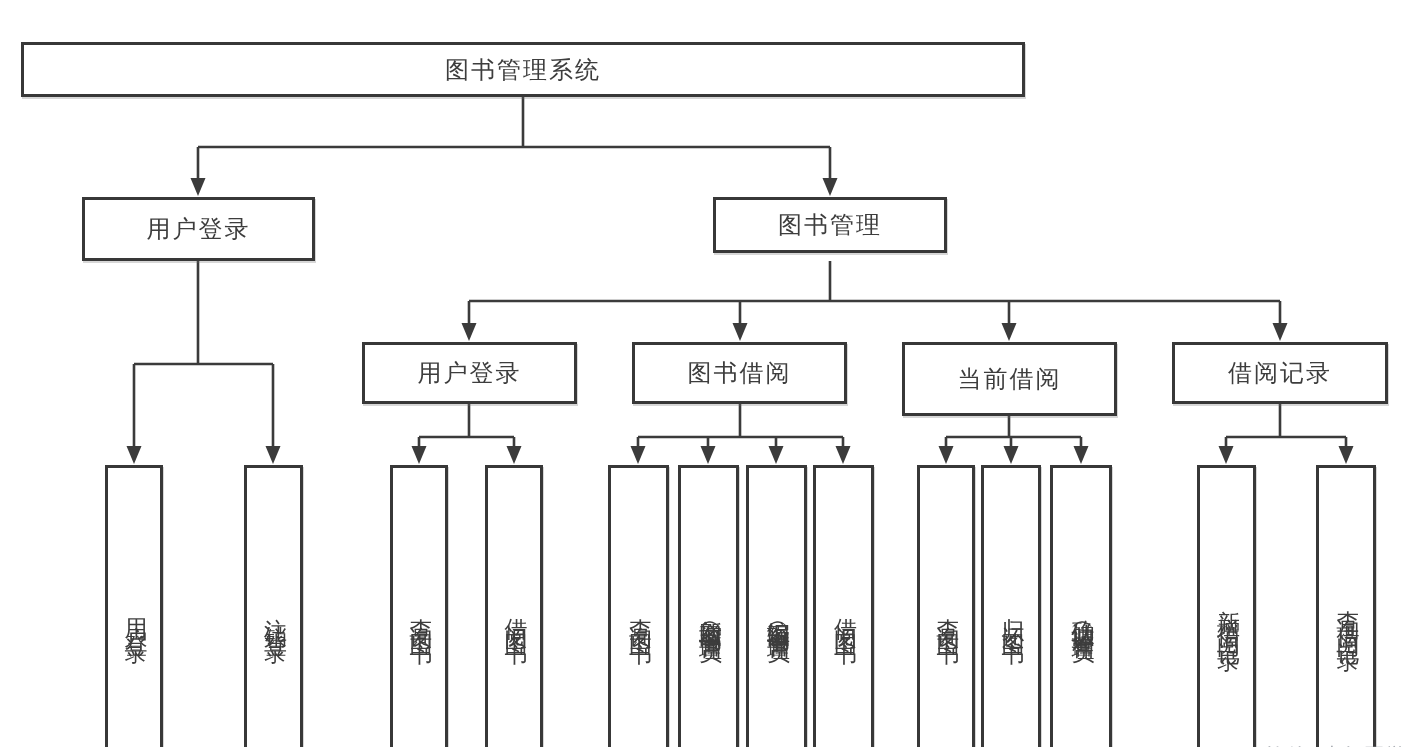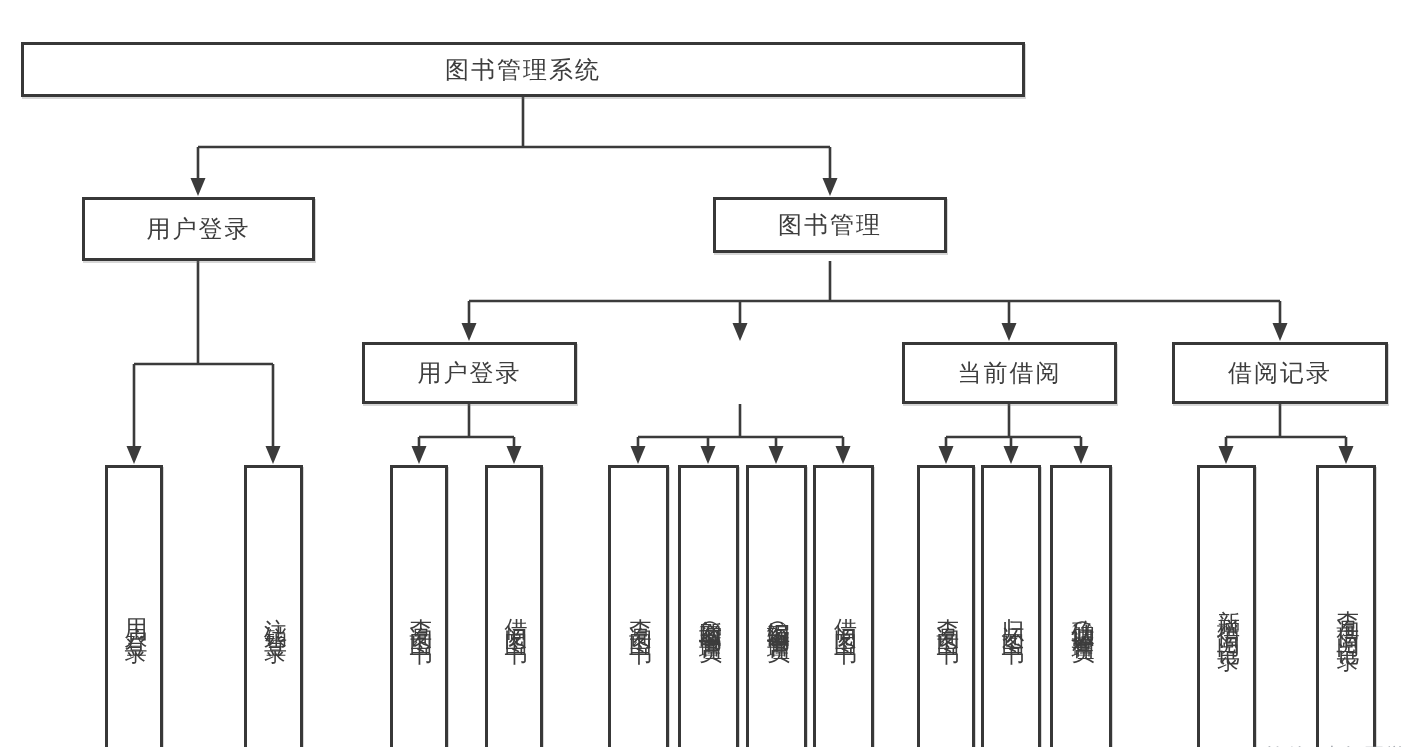--- a/index.html
+++ b/index.html
@@ -91,21 +91,22 @@
       <polygon points="1338.5,417 1353.5,417 1346,435"></polygon>
     </g>
   </svg>
 
   <div class="box h" style="left:21px;top:13px;width:1004px;height:55px">图书管理系统</div>
 
   <div class="box h" style="left:82px;top:168px;width:233px;height:64px">用户登录</div>
   <div class="box h" style="left:713px;top:168px;width:234px;height:56px">图书管理</div>
 
   <div class="box h" style="left:362px;top:313px;width:215px;height:62px">用户登录</div>
-  <div class="box h" style="left:902px;top:313px;width:215px;height:62px">当前借阅</div>
+  <div class="box h" style="left:632px;top:313px;width:215px;height:62px">图书借阅</div>
+  <div class="box h" style="left:902px;top:313px;width:215px;height:74px">当前借阅</div>
   <div class="box h" style="left:1172px;top:313px;width:216px;height:62px">借阅记录</div>
 
   <div class="box v" style="left:105px;top:436px;width:58px;height:301px">用户登录</div>
   <div class="box v" style="left:244px;top:436px;width:59px;height:301px">注销登录</div>
 
   <div class="box v" style="left:390px;top:436px;width:58px;height:301px">查询图书</div>
   <div class="box v" style="left:485px;top:436px;width:58px;height:301px">借阅图书</div>
 
   <div class="box v" style="left:608px;top:436px;width:61px;height:301px">查询图书</div>
   <div class="box v tight" style="left:678px;top:436px;width:61px;height:301px">新增图书（管理员）</div>

